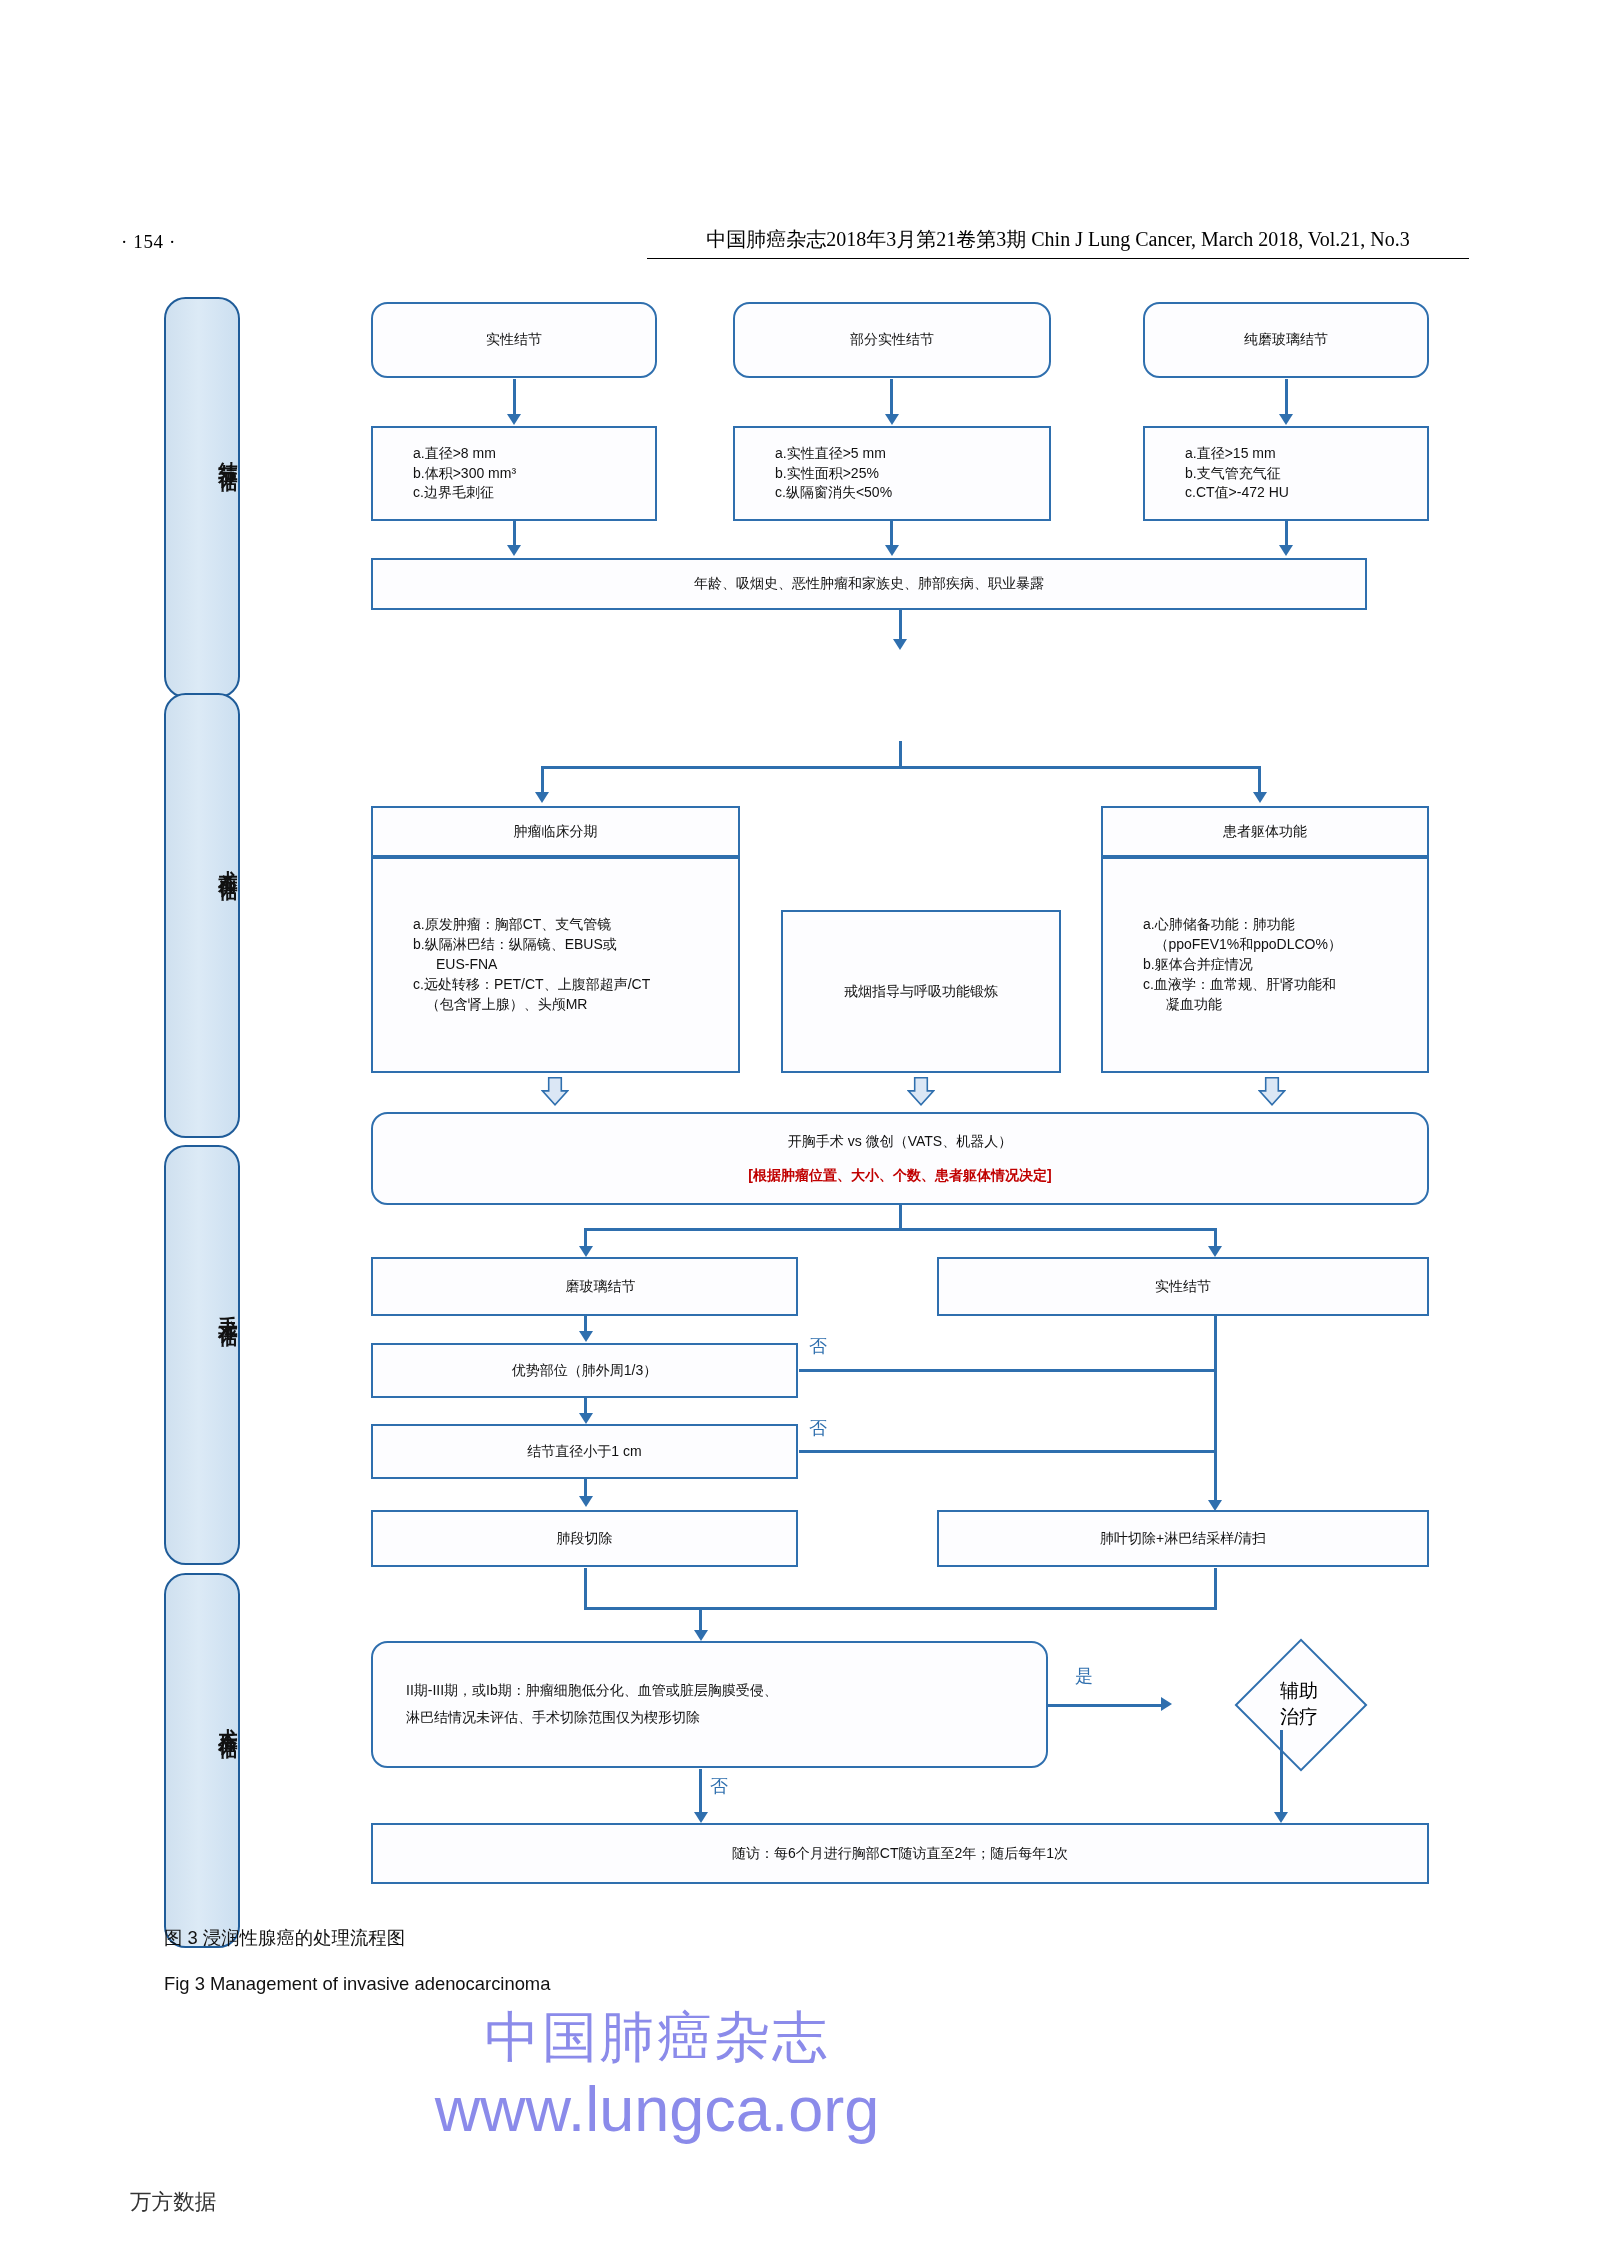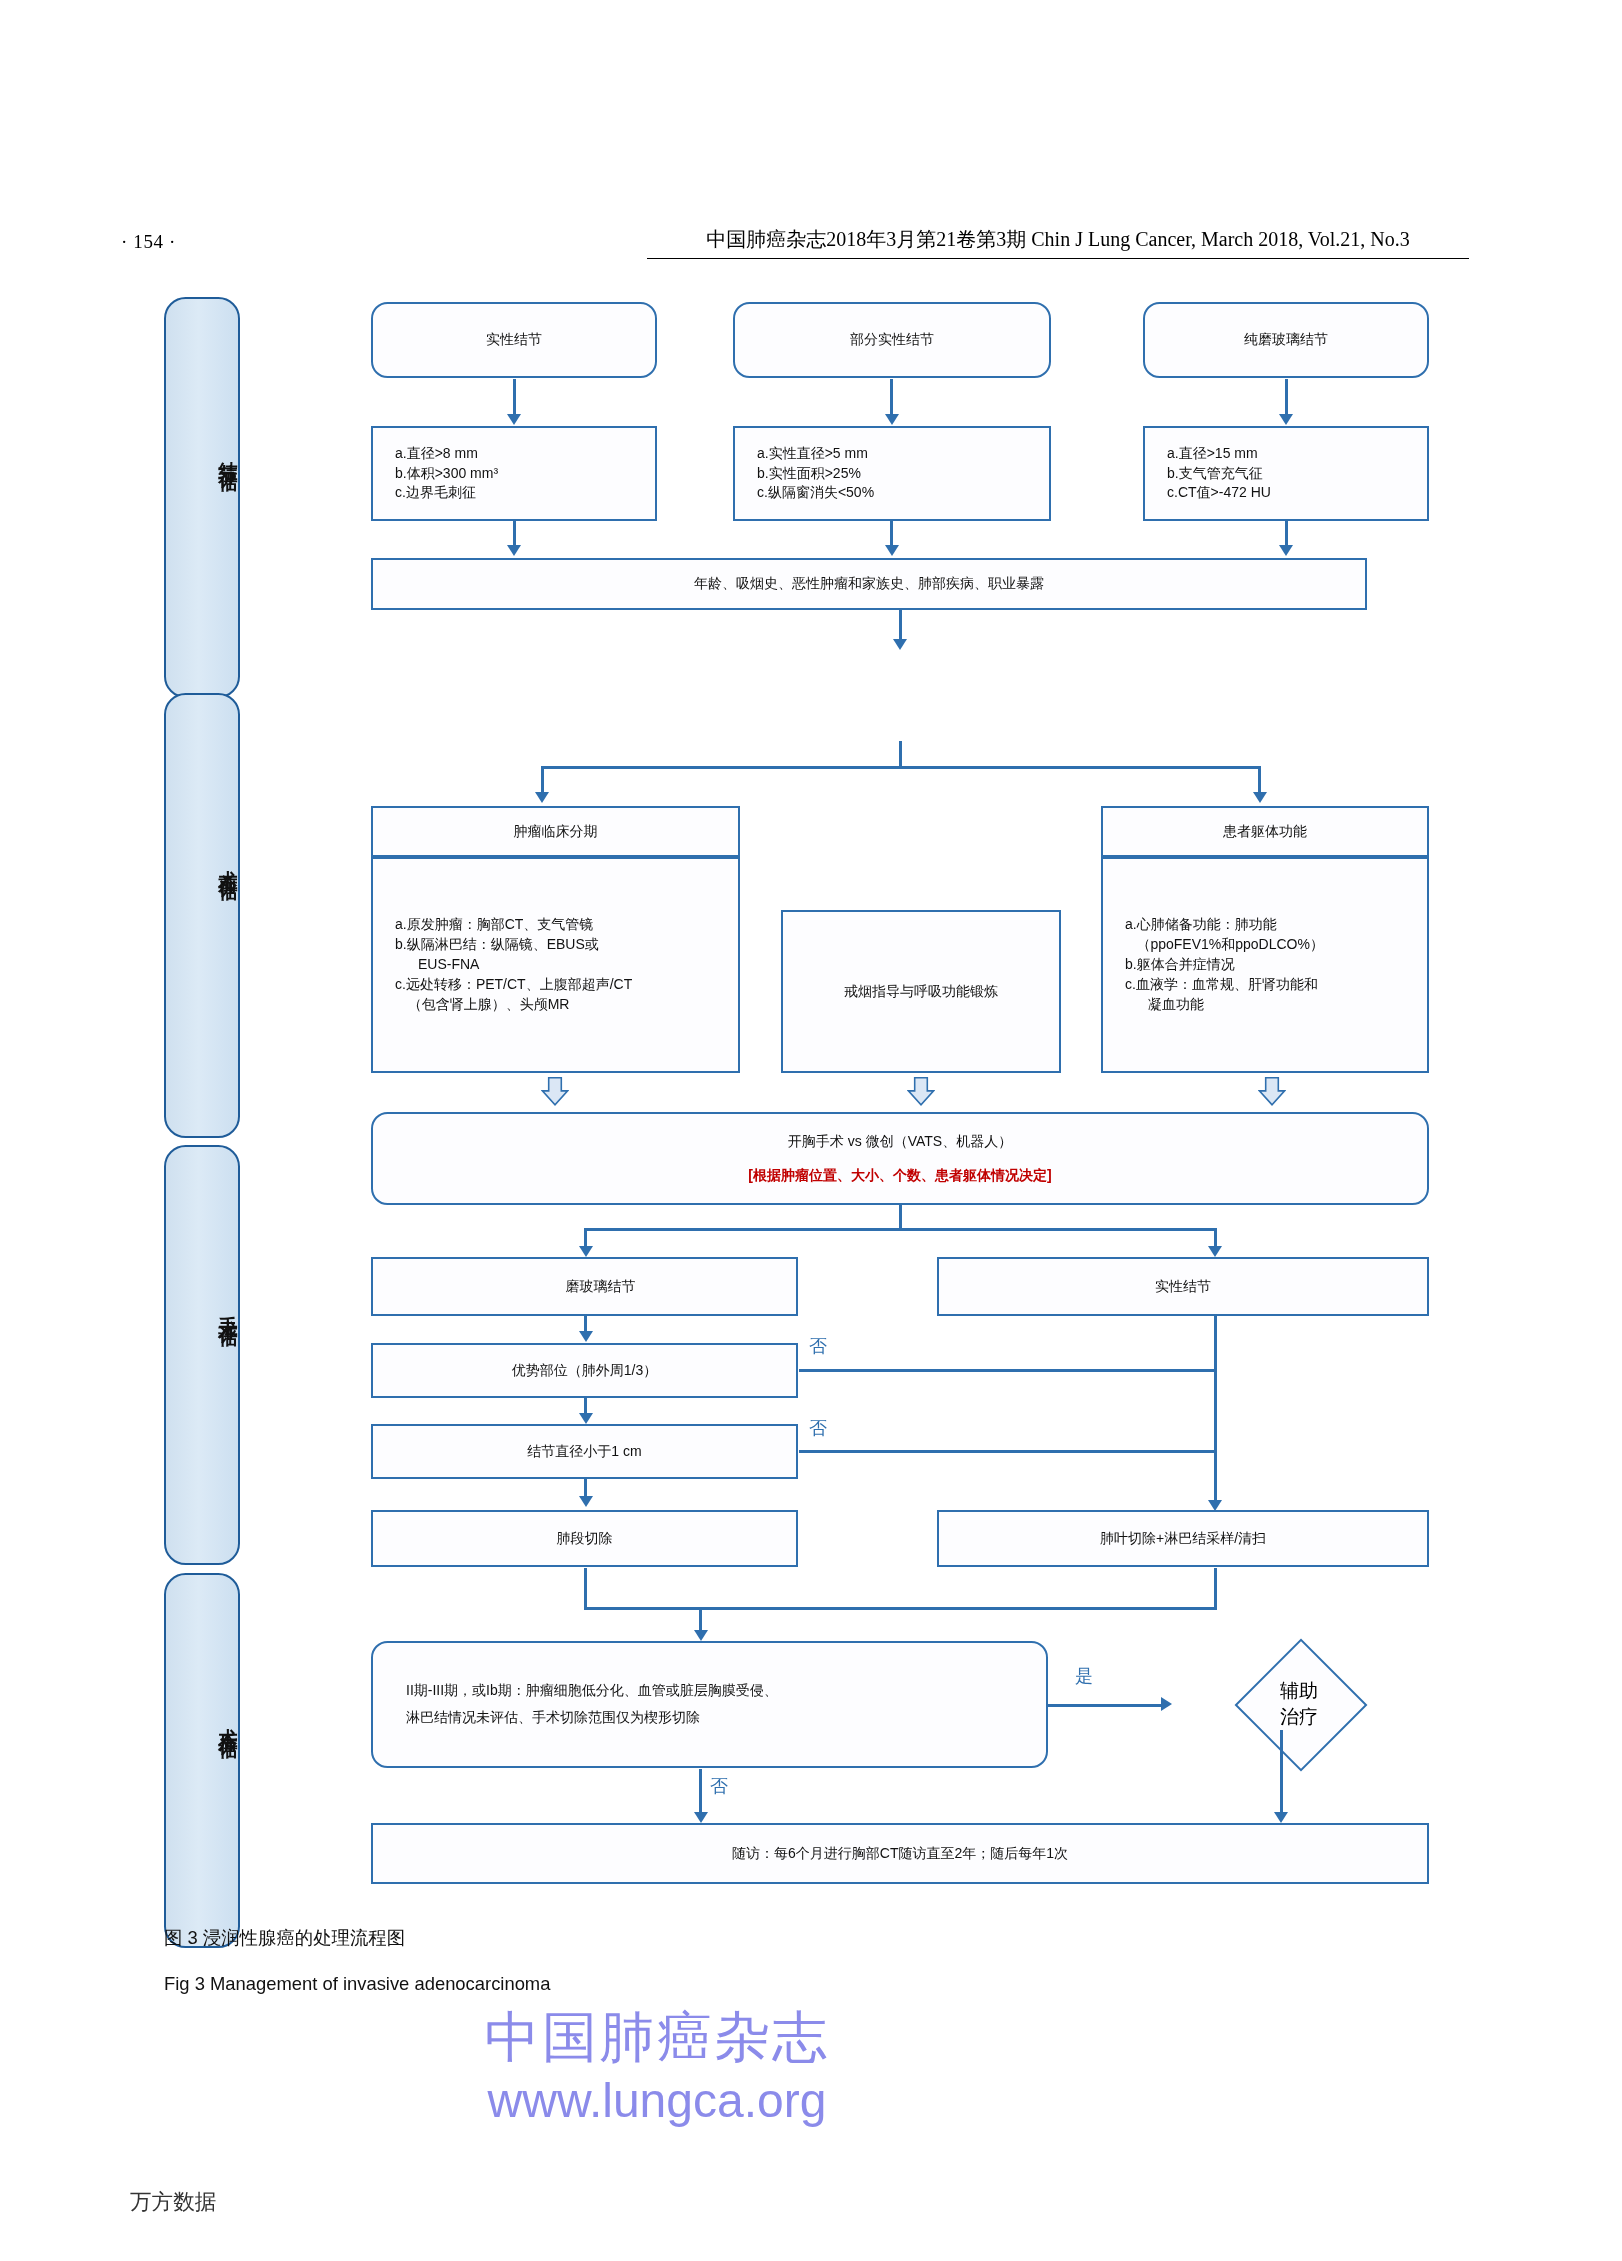--- a/index.html
+++ b/index.html
@@ -87,21 +87,21 @@
     justify-content: center;
     font-size: 14px;
     line-height: 1.42;
     color: #111;
     text-align: center;
   }
   .node.round { border-radius: 16.5px; }
   .node.left-text {
     justify-content: flex-start;
     text-align: left;
-    padding: 0 22px;
+    padding: 0 40px;
   }
   .node.pad { padding: 0 16.5px; }
   .node-sub {
     color: #c00000;
     font-weight: 700;
     display: block;
     margin-top: 14px;
   }
   .node .line2 { display: block; }
 
@@ -184,21 +184,21 @@
   #watermark {
     position: absolute;
     left: 0; top: 2009px;
     width: 1314px;
     text-align: center;
     color: #8b8bea;
     line-height: 1.05;
     user-select: none;
   }
   #wm-cn { font-size: 55px; letter-spacing: 2.5px; }
-  #wm-url { font-size: 48px; margin-top: 9px; }
+  #wm-url { font-size: 63px; margin-top: 9px; }
 
   
   #footer {
     position: absolute;
     left: 130px; top: 2187px;
     font-size: 21.6px;
     color: #333;
   }
 </style>
 </head>

